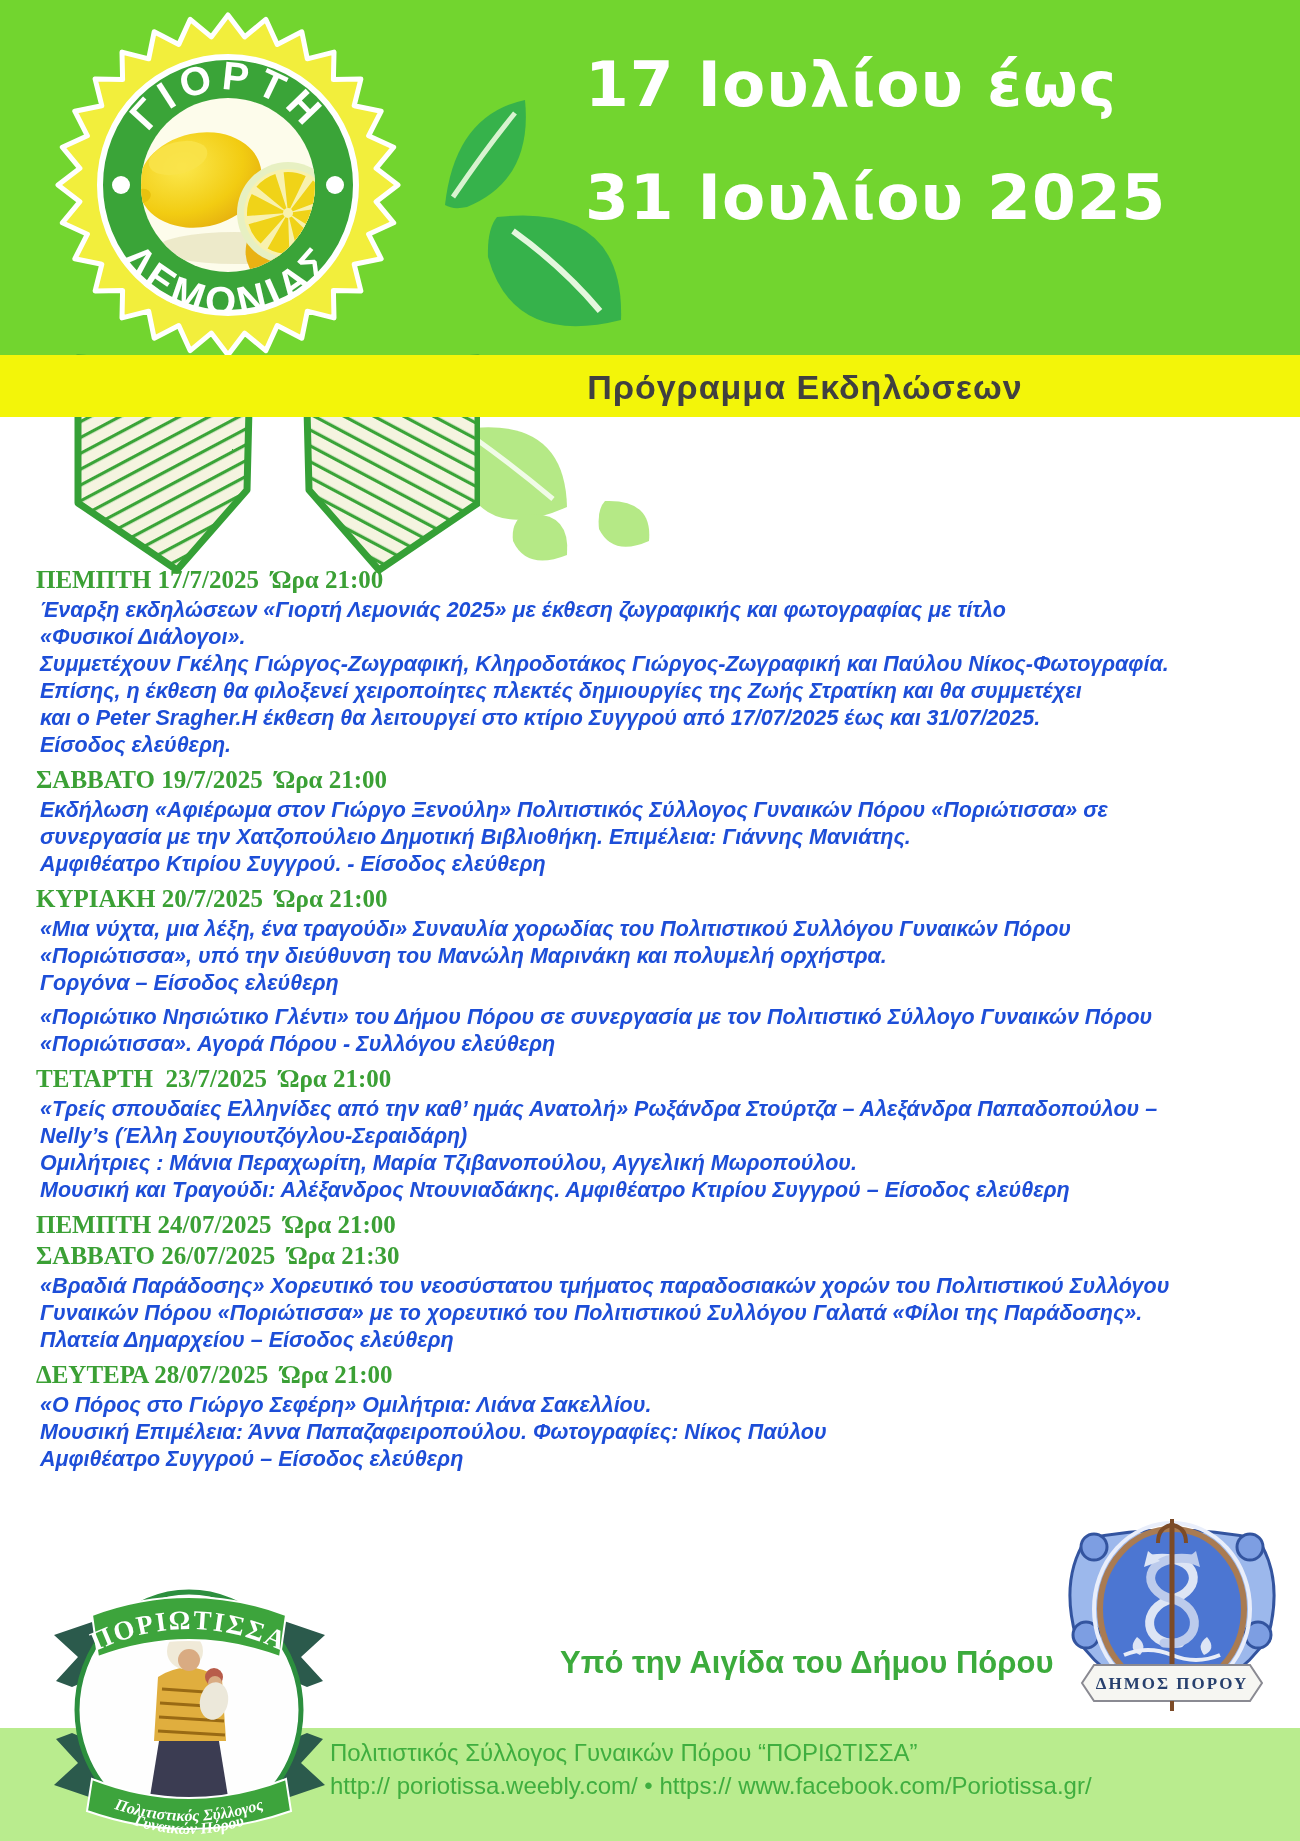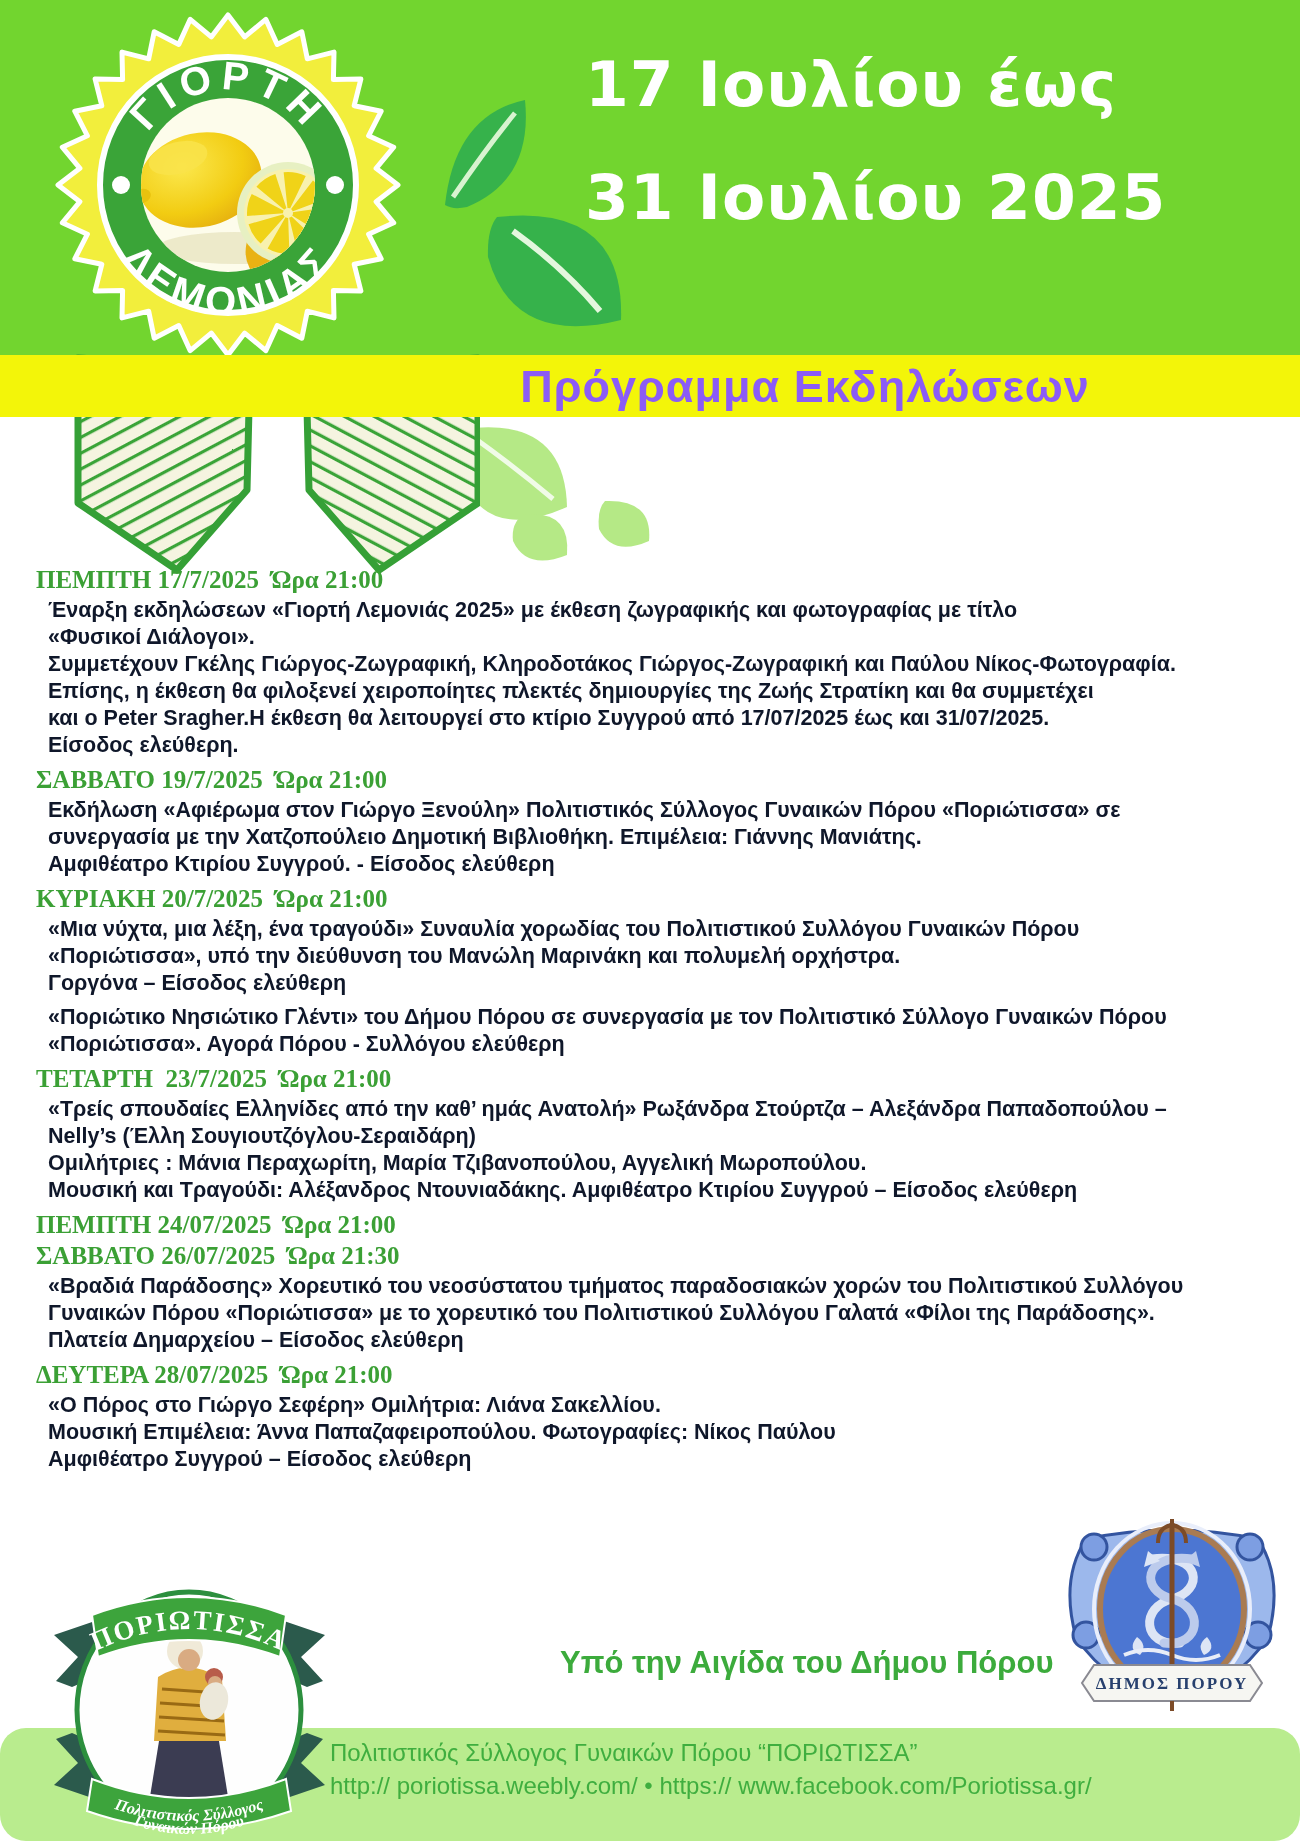--- a/index.html
+++ b/index.html
@@ -6,51 +6,51 @@
   .poster{
     position:relative;width:1300px;height:1841px;margin:0 auto;
     background:#ffffff;overflow:hidden;
     font-family:"Liberation Sans",sans-serif;
   }
   
   .header-band{position:absolute;left:0;top:0;width:1300px;height:355px;background:#72d52f;}
   .yellow-band{position:absolute;left:0;top:355px;width:1300px;height:62px;background:#f3f509;}
   .program-title{
     position:absolute;left:500px;top:358px;width:610px;height:58px;
-    font-size:45px;line-height:58px;font-weight:bold;color:#8b5cf6;
+    font-size:34px;line-height:58px;font-weight:bold;color:#404040;
     text-align:center;letter-spacing:1px;white-space:nowrap;
   }
   .dates{
     position:absolute;left:585px;top:28px;width:480px;text-align:left;
     color:#ffffff;font-weight:bold;font-size:63px;line-height:113px;
     font-family:"DejaVu Sans",sans-serif;letter-spacing:1px;white-space:nowrap;
   }
   .badge-svg{position:absolute;left:50px;top:8px;width:430px;height:585px;}
   .dark-leaves{position:absolute;left:395px;top:85px;width:240px;height:260px;}
   .light-leaves{position:absolute;left:445px;top:415px;width:230px;height:160px;}
   
   .events{position:absolute;left:36px;top:566px;width:1250px;}
   .event h2{
     margin:0 0 3px 0;font-size:25px;line-height:28px;font-weight:bold;
     color:#3ba035;white-space:pre;font-family:Liberation Serif, serif;
   }
   .event p{
-    margin:0 0 7px 12px;font-size:21.5px;line-height:27px;font-weight:bold;
-    color:#0f172a;white-space:pre-line;
+    margin:0 0 7px 4px;font-size:21.5px;line-height:27px;font-weight:bold;
+    color:#1d4ed8;white-space:pre-line;font-style:italic;
   }
   
   .aegis{
     position:absolute;left:560px;top:1645px;width:520px;text-align:left;
     font-size:31px;font-weight:bold;color:#3cab3c;white-space:nowrap;
   }
   .poriotissa-svg{position:absolute;left:42px;top:1577px;width:295px;height:266px;z-index:3;}
   .crest-svg{position:absolute;left:1052px;top:1517px;width:240px;height:196px;}
   .footer-band{
     position:absolute;left:0;top:1728px;width:1300px;height:113px;background:#b9ec8e;
-    box-sizing:border-box;padding:8px 0 0 330px;border-radius:26px;
+    box-sizing:border-box;padding:8px 0 0 330px;
   }
   .footer-band .fline{
     font-size:24px;line-height:33px;color:#3fae3f;font-weight:normal;white-space:nowrap;
   }
 </style>
 </head>
 <body>
 
 <div class="poster">
 

